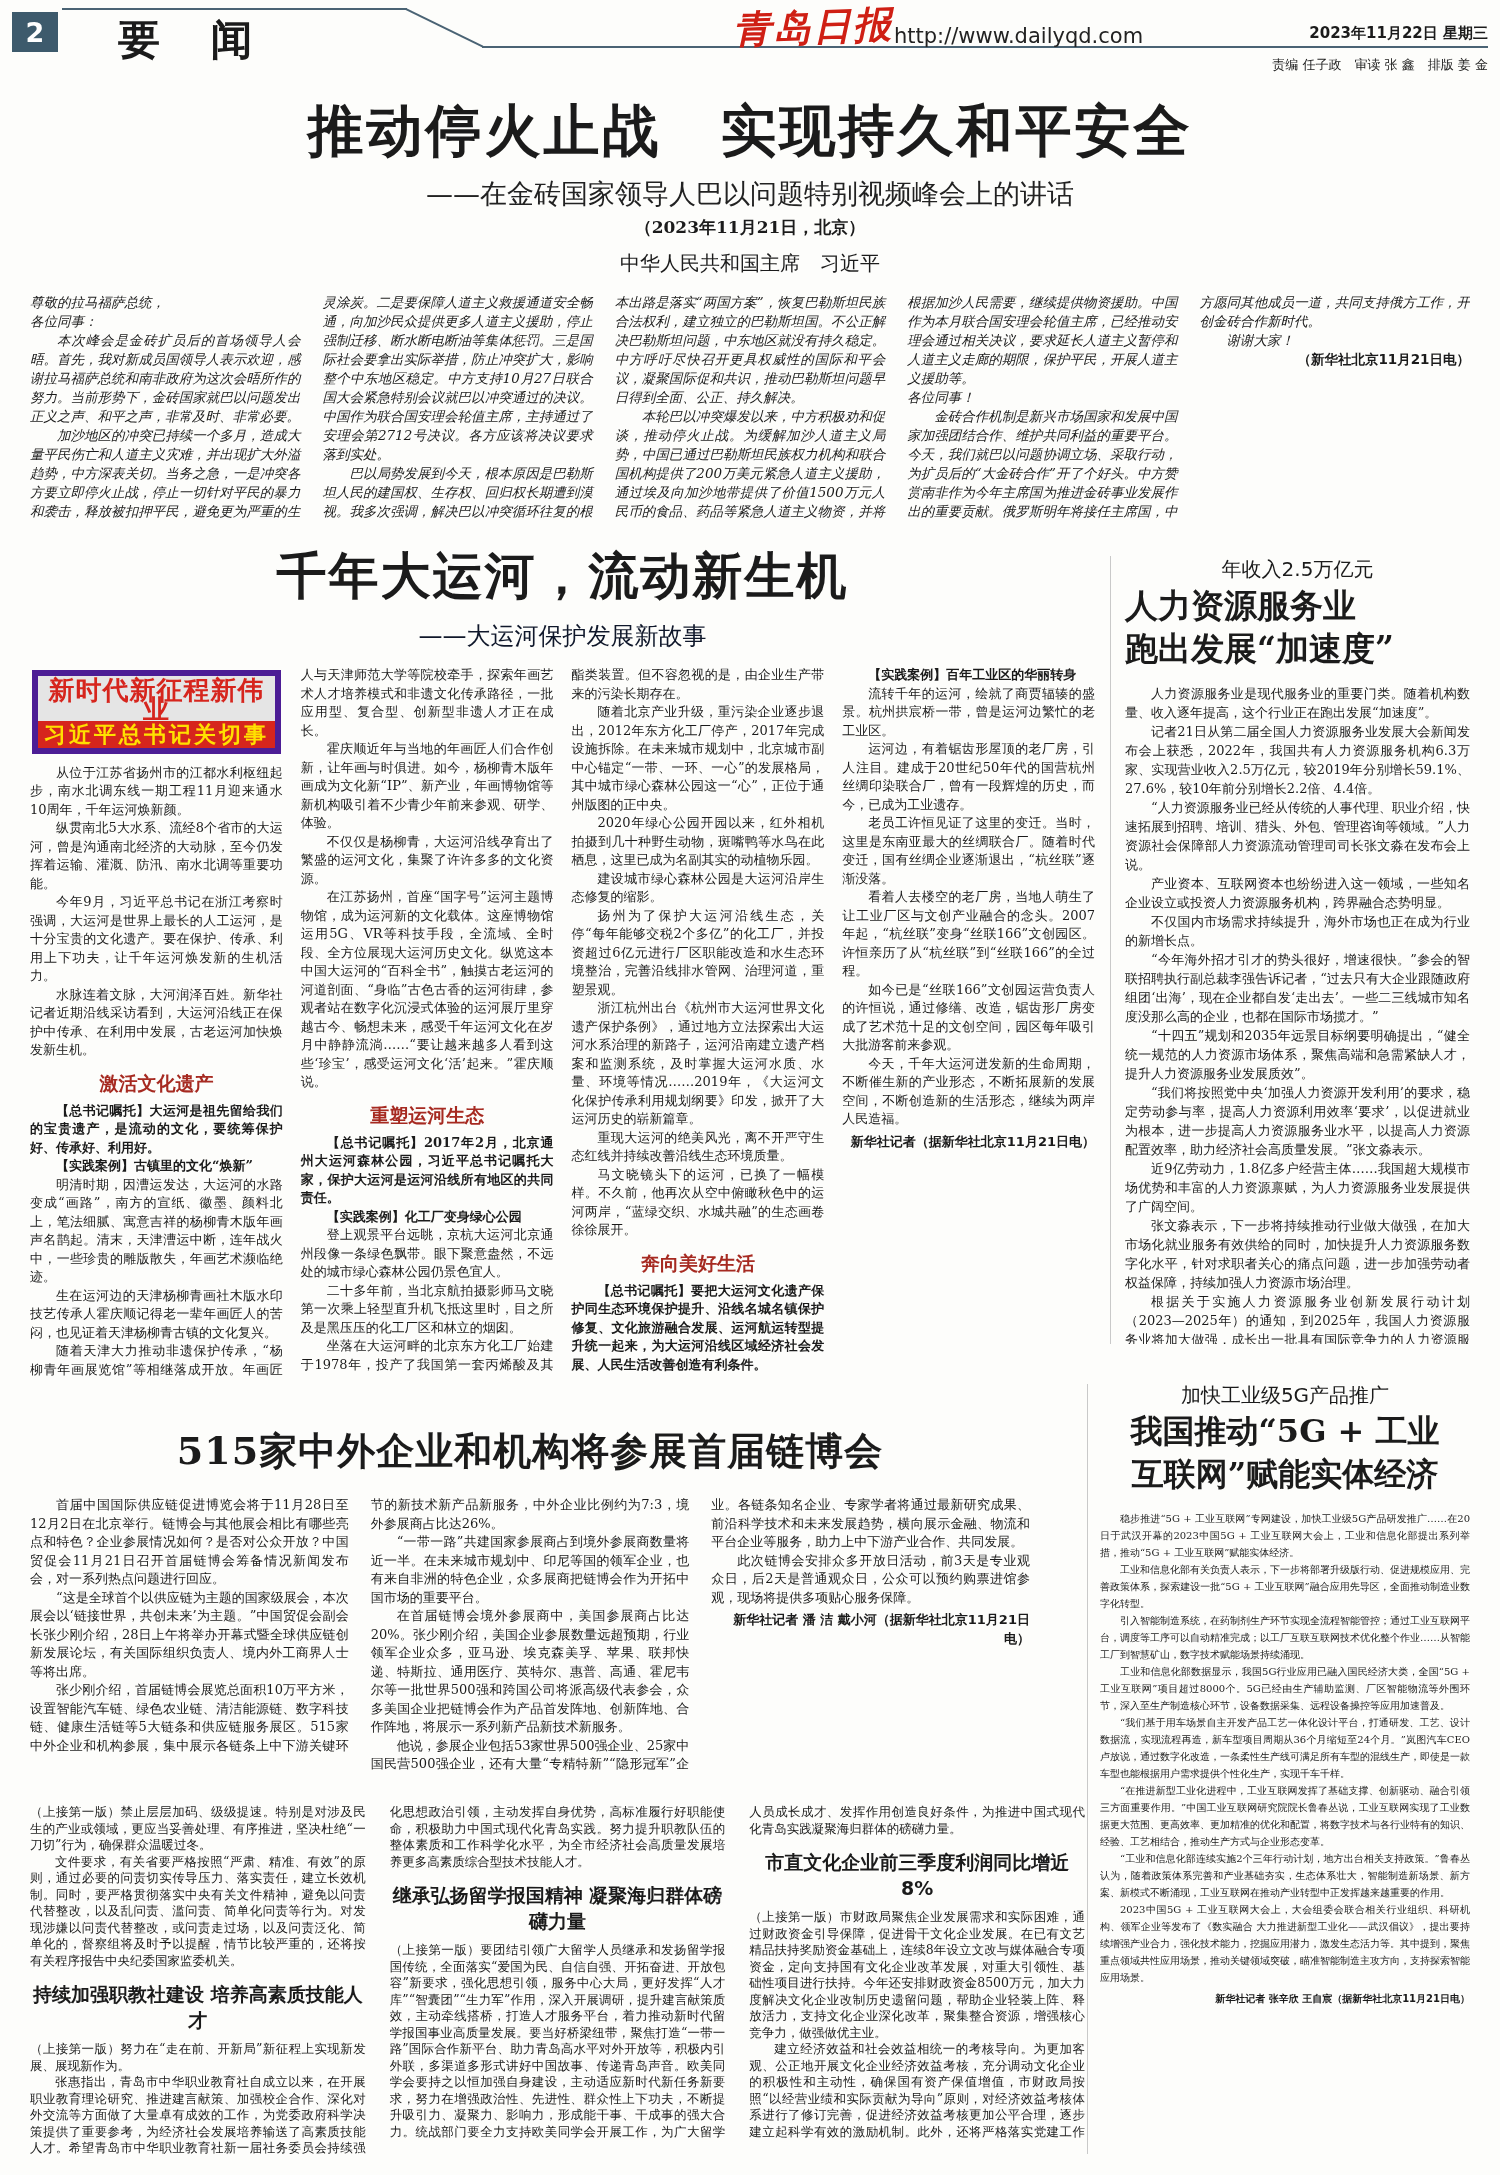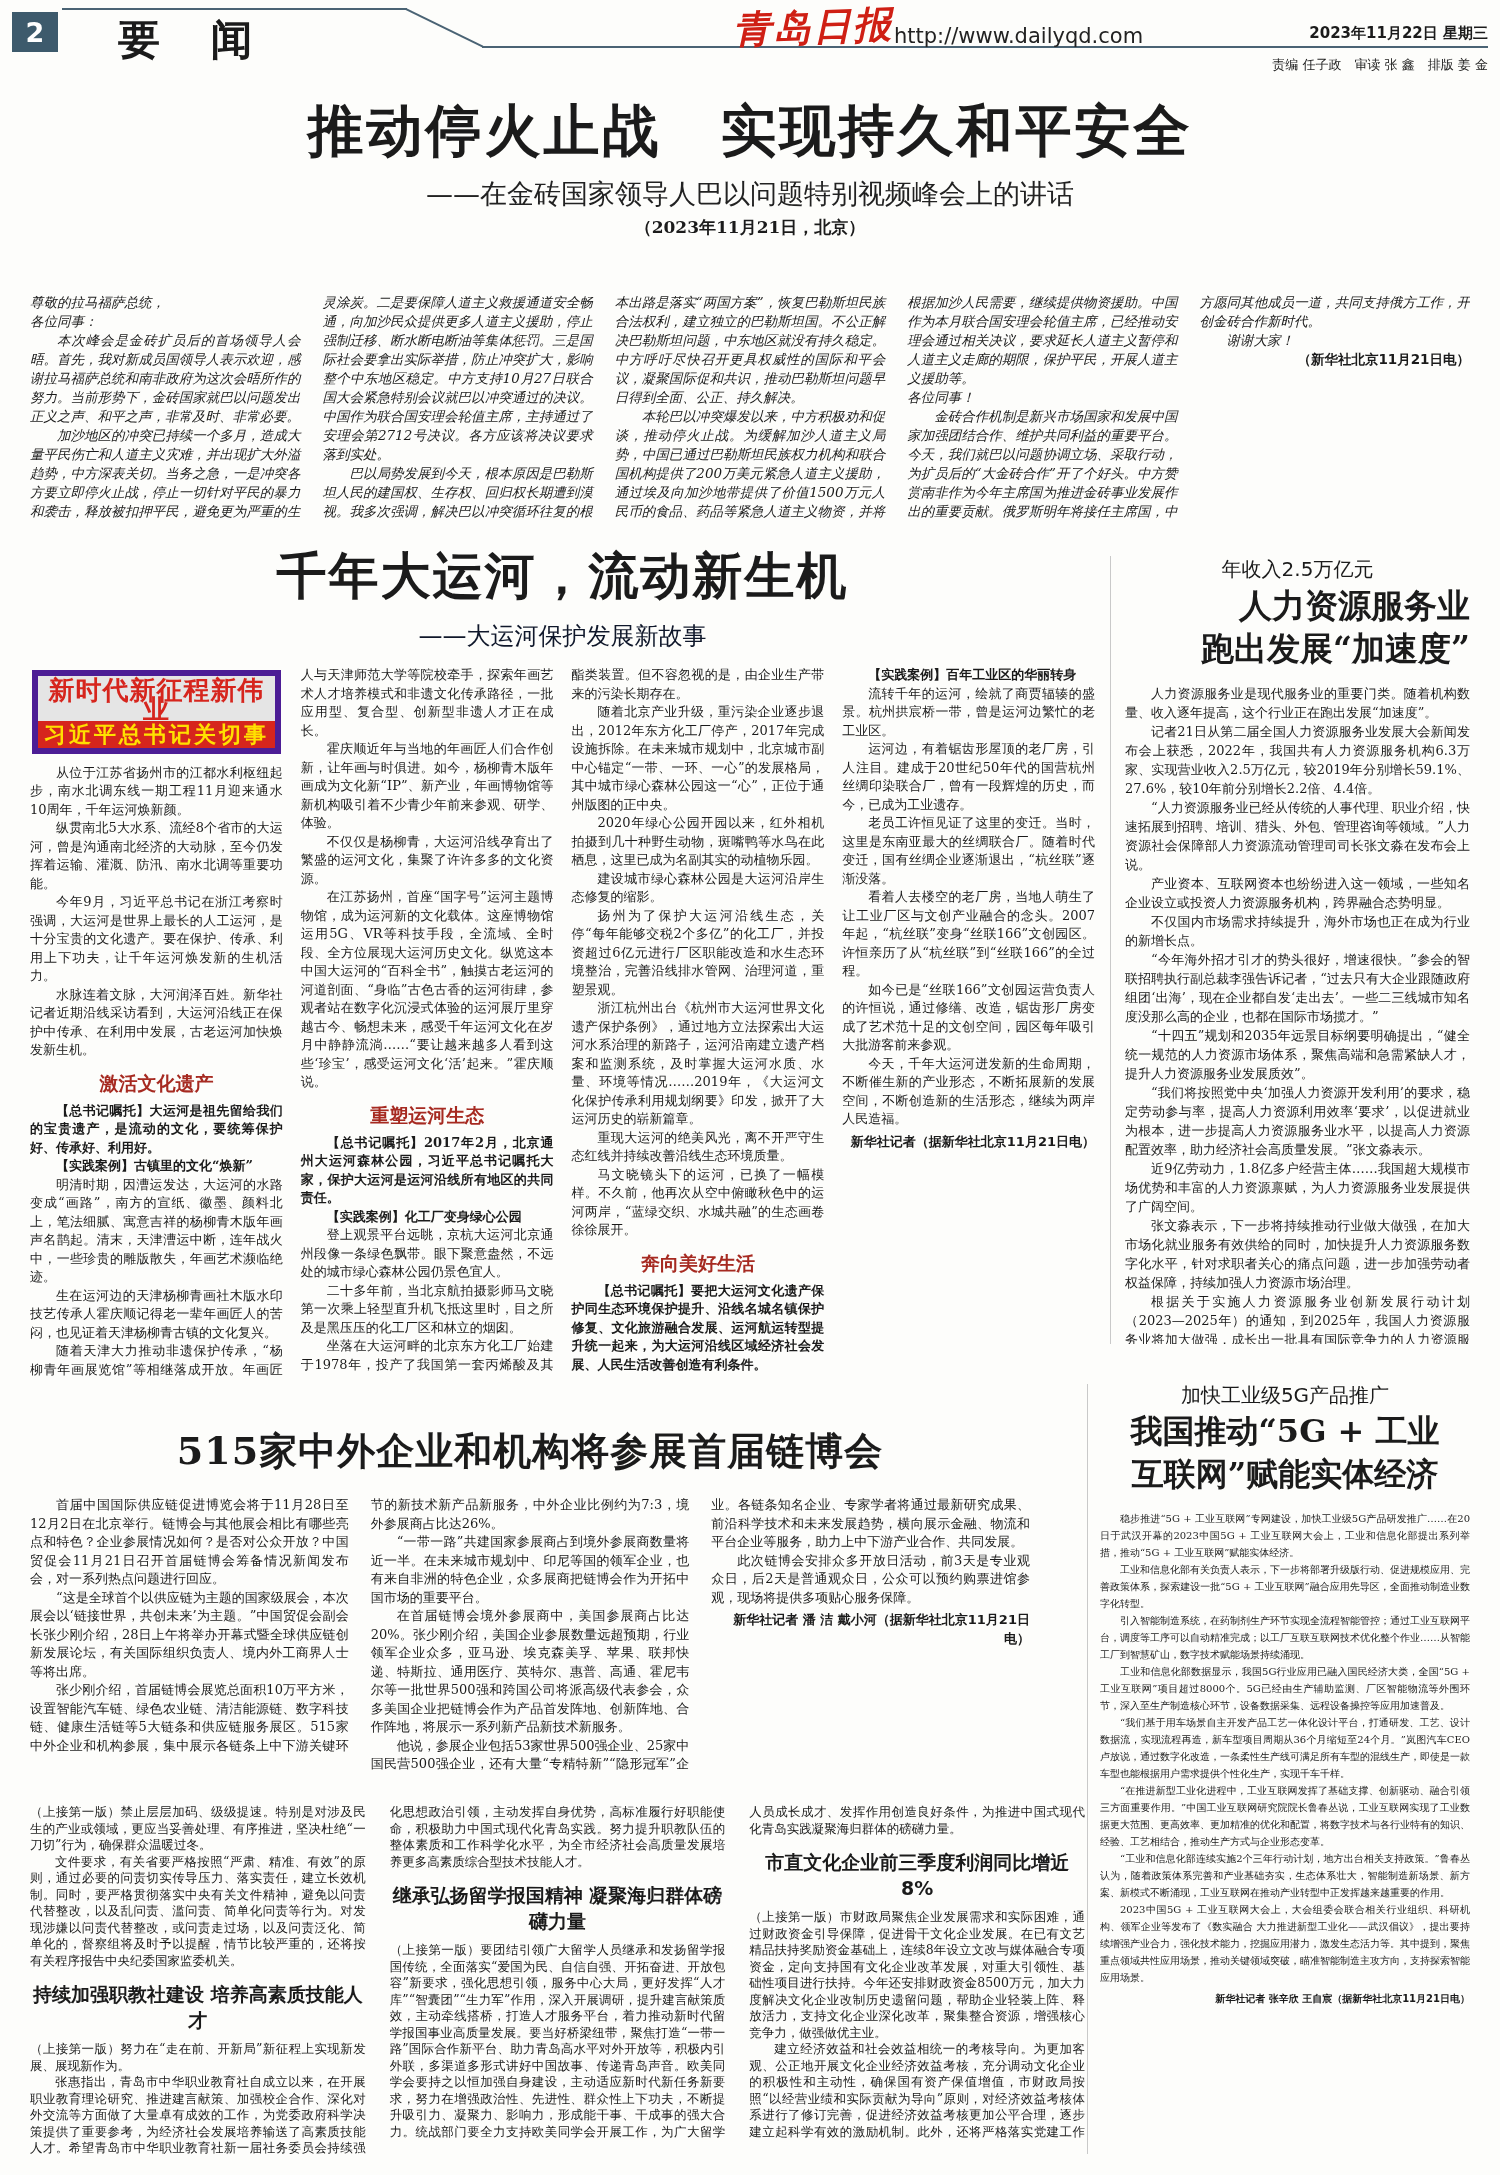--- a/index.html
+++ b/index.html
@@ -54,21 +54,21 @@
   .canal-cols{left:30px;top:666px;width:1065px;height:714px;column-count:4;column-gap:18px;
         column-fill:auto;font-size:13px;line-height:18.5px;}
   .kicker-box{border:6px solid #4c1d95;margin:4px 2px 10px;background:#e5e5e5;}
   .kb1{color:#d6251d;font-weight:900;font-size:26px;text-align:center;padding:5px 0 3px;
         font-family:"DejaVu Serif",serif;letter-spacing:1px;}
   .kb2{background:#d6251d;color:#ffe100;font-weight:900;font-size:22px;text-align:center;
         padding:4px 0;font-family:"DejaVu Serif",serif;letter-spacing:3px;}
   
   .hr-kicker{left:1125px;top:556px;width:345px;text-align:center;font-size:20px;
         font-family:"DejaVu Sans",sans-serif;}
-  .hr-title{left:1125px;top:584px;width:345px;text-align:right;font-size:33px;font-weight:900;line-height:43px;}
+  .hr-title{left:1125px;top:584px;width:345px;text-align:left;font-size:33px;font-weight:900;line-height:43px;}
   .hr-body{left:1125px;top:684px;width:345px;height:660px;font-size:13px;line-height:19px;}
   
   .expo-title{left:30px;top:1426px;width:1000px;text-align:center;font-size:38px;font-weight:900;letter-spacing:1px;}
   .expo-cols{left:30px;top:1496px;width:1000px;height:286px;column-count:3;column-gap:22px;
         column-fill:auto;font-size:13px;line-height:18.5px;}
   
   .g5-kicker{left:1100px;top:1382px;width:370px;text-align:center;font-size:20px;
         font-family:"DejaVu Sans",sans-serif;}
   .g5-title{left:1100px;top:1410px;width:370px;text-align:center;font-size:32px;font-weight:900;line-height:43px;}
   .g5-body{left:1100px;top:1510px;width:370px;height:642px;font-size:10px;line-height:17px;}
@@ -88,20 +88,21 @@
   <div class="abs hl hl-diag"></div>
   <div class="abs hl hl2"></div>
   <div class="abs masthead">青岛日报</div>
   <div class="abs site-url">http://www.dailyqd.com</div>
   <div class="abs issue-date">2023年11月22日  星期三</div>
   <div class="abs staff-line">责编 任子政　审读 张 鑫　排版 姜 金</div>
 
   <div class="abs speech-title">推动停火止战　实现持久和平安全</div>
   <div class="abs speech-sub">——在金砖国家领导人巴以问题特别视频峰会上的讲话</div>
   <div class="abs speech-date">（2023年11月21日，北京）</div>
+  <div class="abs speech-speaker">中华人民共和国主席　习近平</div>
   <div class="abs flow speech-cols">
       <p class="para t-open">尊敬的拉马福萨总统，</p>
       <p class="para t-open">各位同事：</p>
       <p class="para t-p">本次峰会是金砖扩员后的首场领导人会晤。首先，我对新成员国领导人表示欢迎，感谢拉马福萨总统和南非政府为这次会晤所作的努力。当前形势下，金砖国家就巴以问题发出正义之声、和平之声，非常及时、非常必要。</p>
       <p class="para t-p">加沙地区的冲突已持续一个多月，造成大量平民伤亡和人道主义灾难，并出现扩大外溢趋势，中方深表关切。当务之急，一是冲突各方要立即停火止战，停止一切针对平民的暴力和袭击，释放被扣押平民，避免更为严重的生灵涂炭。二是要保障人道主义救援通道安全畅通，向加沙民众提供更多人道主义援助，停止强制迁移、断水断电断油等集体惩罚。三是国际社会要拿出实际举措，防止冲突扩大，影响整个中东地区稳定。中方支持10月27日联合国大会紧急特别会议就巴以冲突通过的决议。中国作为联合国安理会轮值主席，主持通过了安理会第2712号决议。各方应该将决议要求落到实处。</p>
       <p class="para t-p">巴以局势发展到今天，根本原因是巴勒斯坦人民的建国权、生存权、回归权长期遭到漠视。我多次强调，解决巴以冲突循环往复的根本出路是落实“两国方案”，恢复巴勒斯坦民族合法权利，建立独立的巴勒斯坦国。不公正解决巴勒斯坦问题，中东地区就没有持久稳定。中方呼吁尽快召开更具权威性的国际和平会议，凝聚国际促和共识，推动巴勒斯坦问题早日得到全面、公正、持久解决。</p>
       <p class="para t-p">本轮巴以冲突爆发以来，中方积极劝和促谈，推动停火止战。为缓解加沙人道主义局势，中国已通过巴勒斯坦民族权力机构和联合国机构提供了200万美元紧急人道主义援助，通过埃及向加沙地带提供了价值1500万元人民币的食品、药品等紧急人道主义物资，并将根据加沙人民需要，继续提供物资援助。中国作为本月联合国安理会轮值主席，已经推动安理会通过相关决议，要求延长人道主义暂停和人道主义走廊的期限，保护平民，开展人道主义援助等。</p>
       <p class="para t-open">各位同事！</p>
       <p class="para t-p">金砖合作机制是新兴市场国家和发展中国家加强团结合作、维护共同利益的重要平台。今天，我们就巴以问题协调立场、采取行动，为扩员后的“大金砖合作”开了个好头。中方赞赏南非作为今年主席国为推进金砖事业发展作出的重要贡献。俄罗斯明年将接任主席国，中方愿同其他成员一道，共同支持俄方工作，开创金砖合作新时代。</p>
       <p class="para t-end"><span>谢谢大家！</span><span class="right">（新华社北京11月21日电）</span></p>

